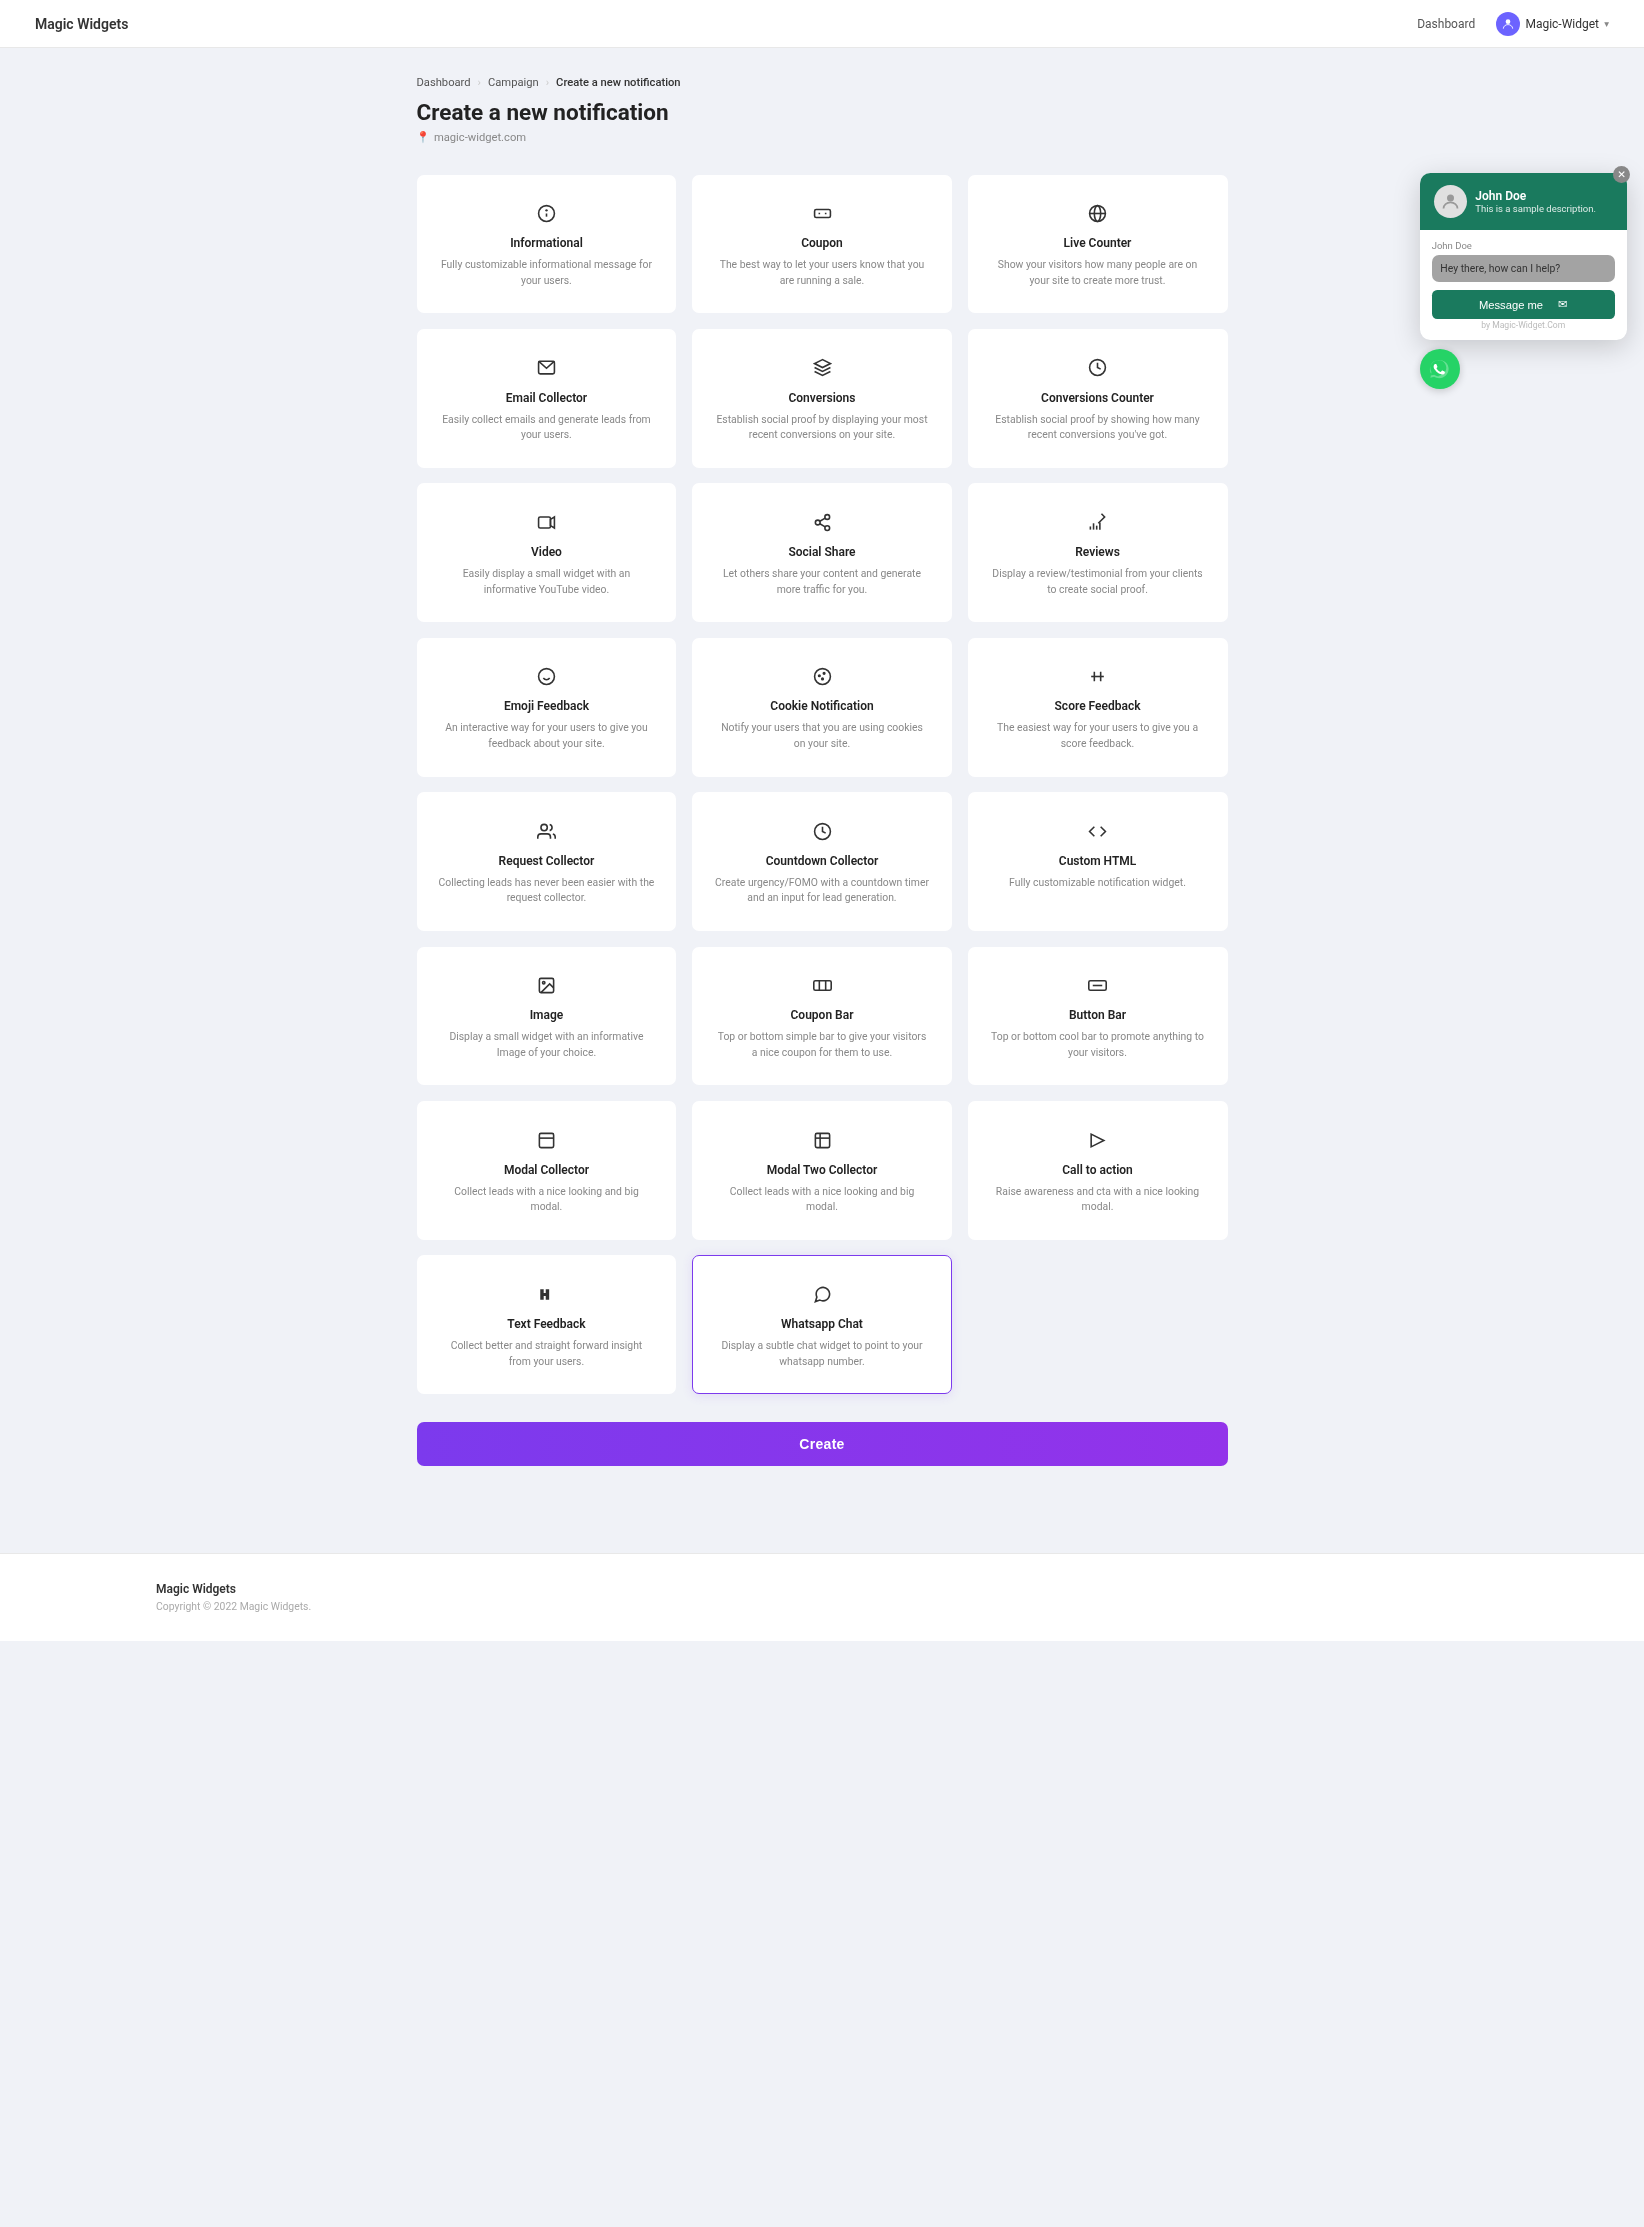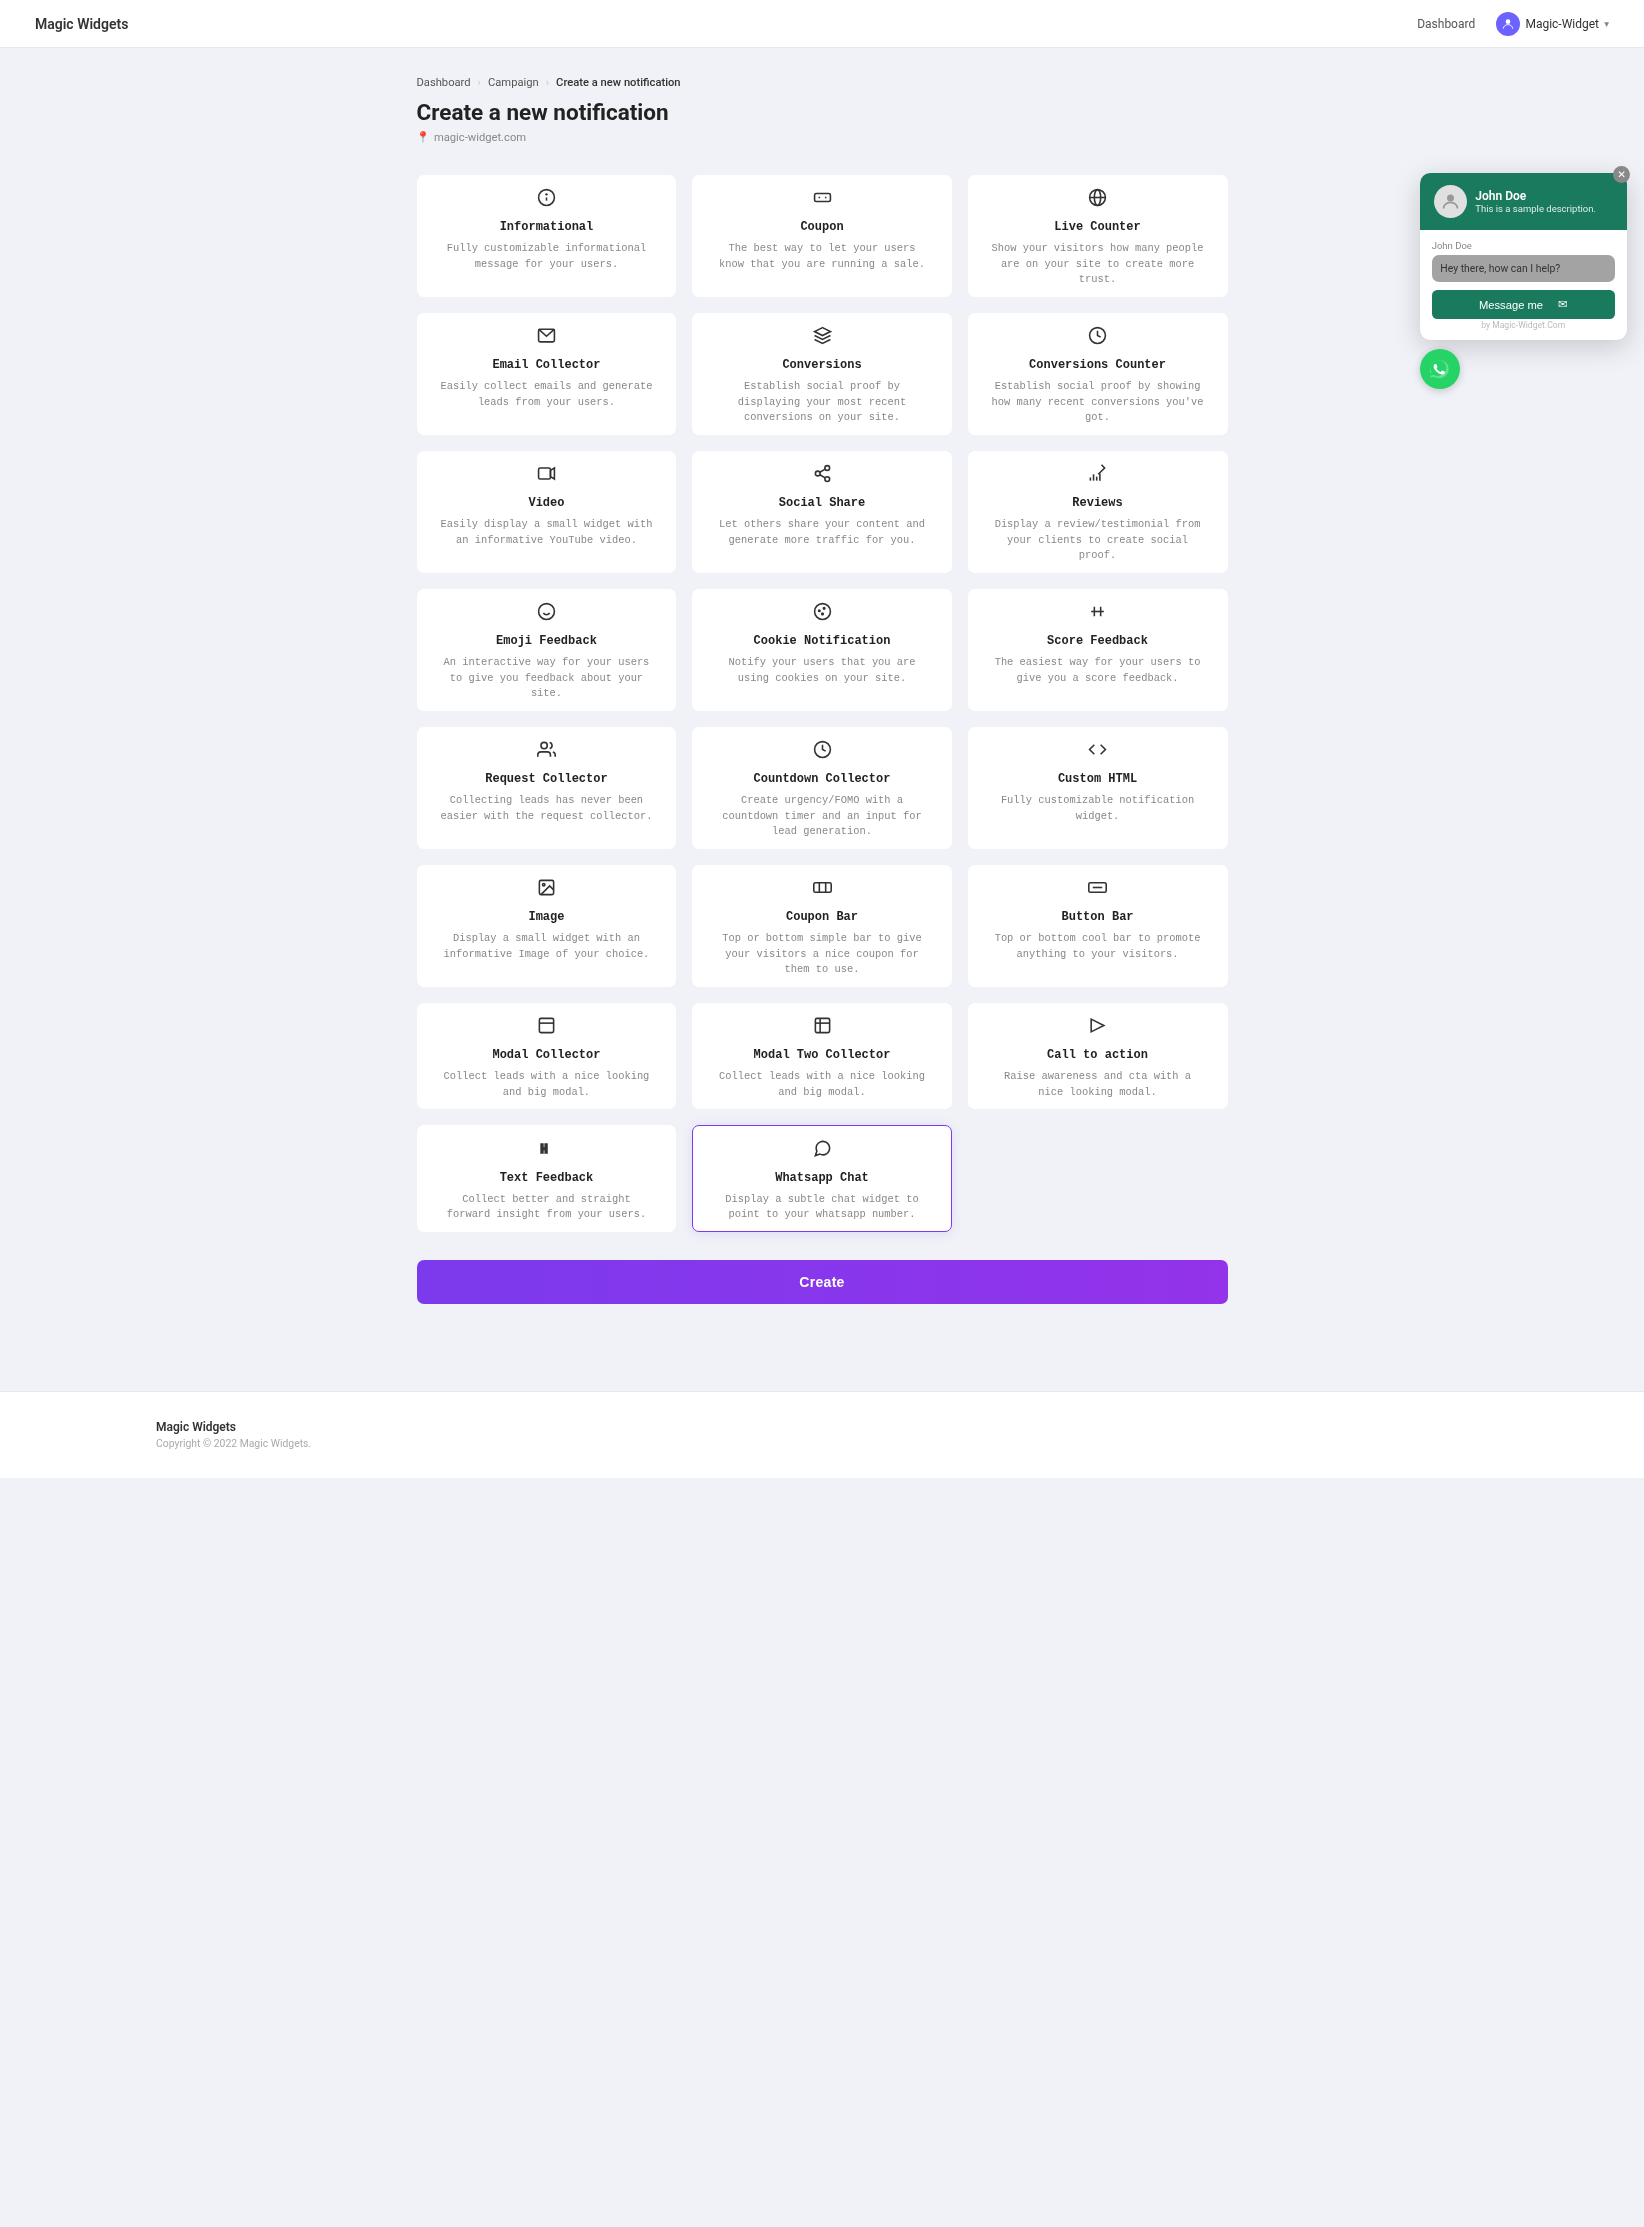--- a/index.html
+++ b/index.html
@@ -94,26 +94,25 @@
     .widget-grid {
       display: grid;
       grid-template-columns: repeat(3, 1fr);
       gap: 15.6px;
       margin-bottom: 28px;
     }
 
     .widget-card {
       background: #fff;
       border-radius: 7px;
-      padding: 8px 21px;
+      padding: 24px 21px;
       text-align: center;
       cursor: pointer;
       border: 1.7px solid transparent;
       transition: border-color 0.2s, box-shadow 0.2s;
-      font-family: Liberation Mono, monospace;
     }
     .widget-card.selected {
       border-color: #7c3aed;
       box-shadow: 0 1.7px 10.4px rgba(124,58,237,0.12);
     }
 
     .widget-icon {
       font-size: 19px;
       margin-bottom: 8.6px;
       color: #333;

